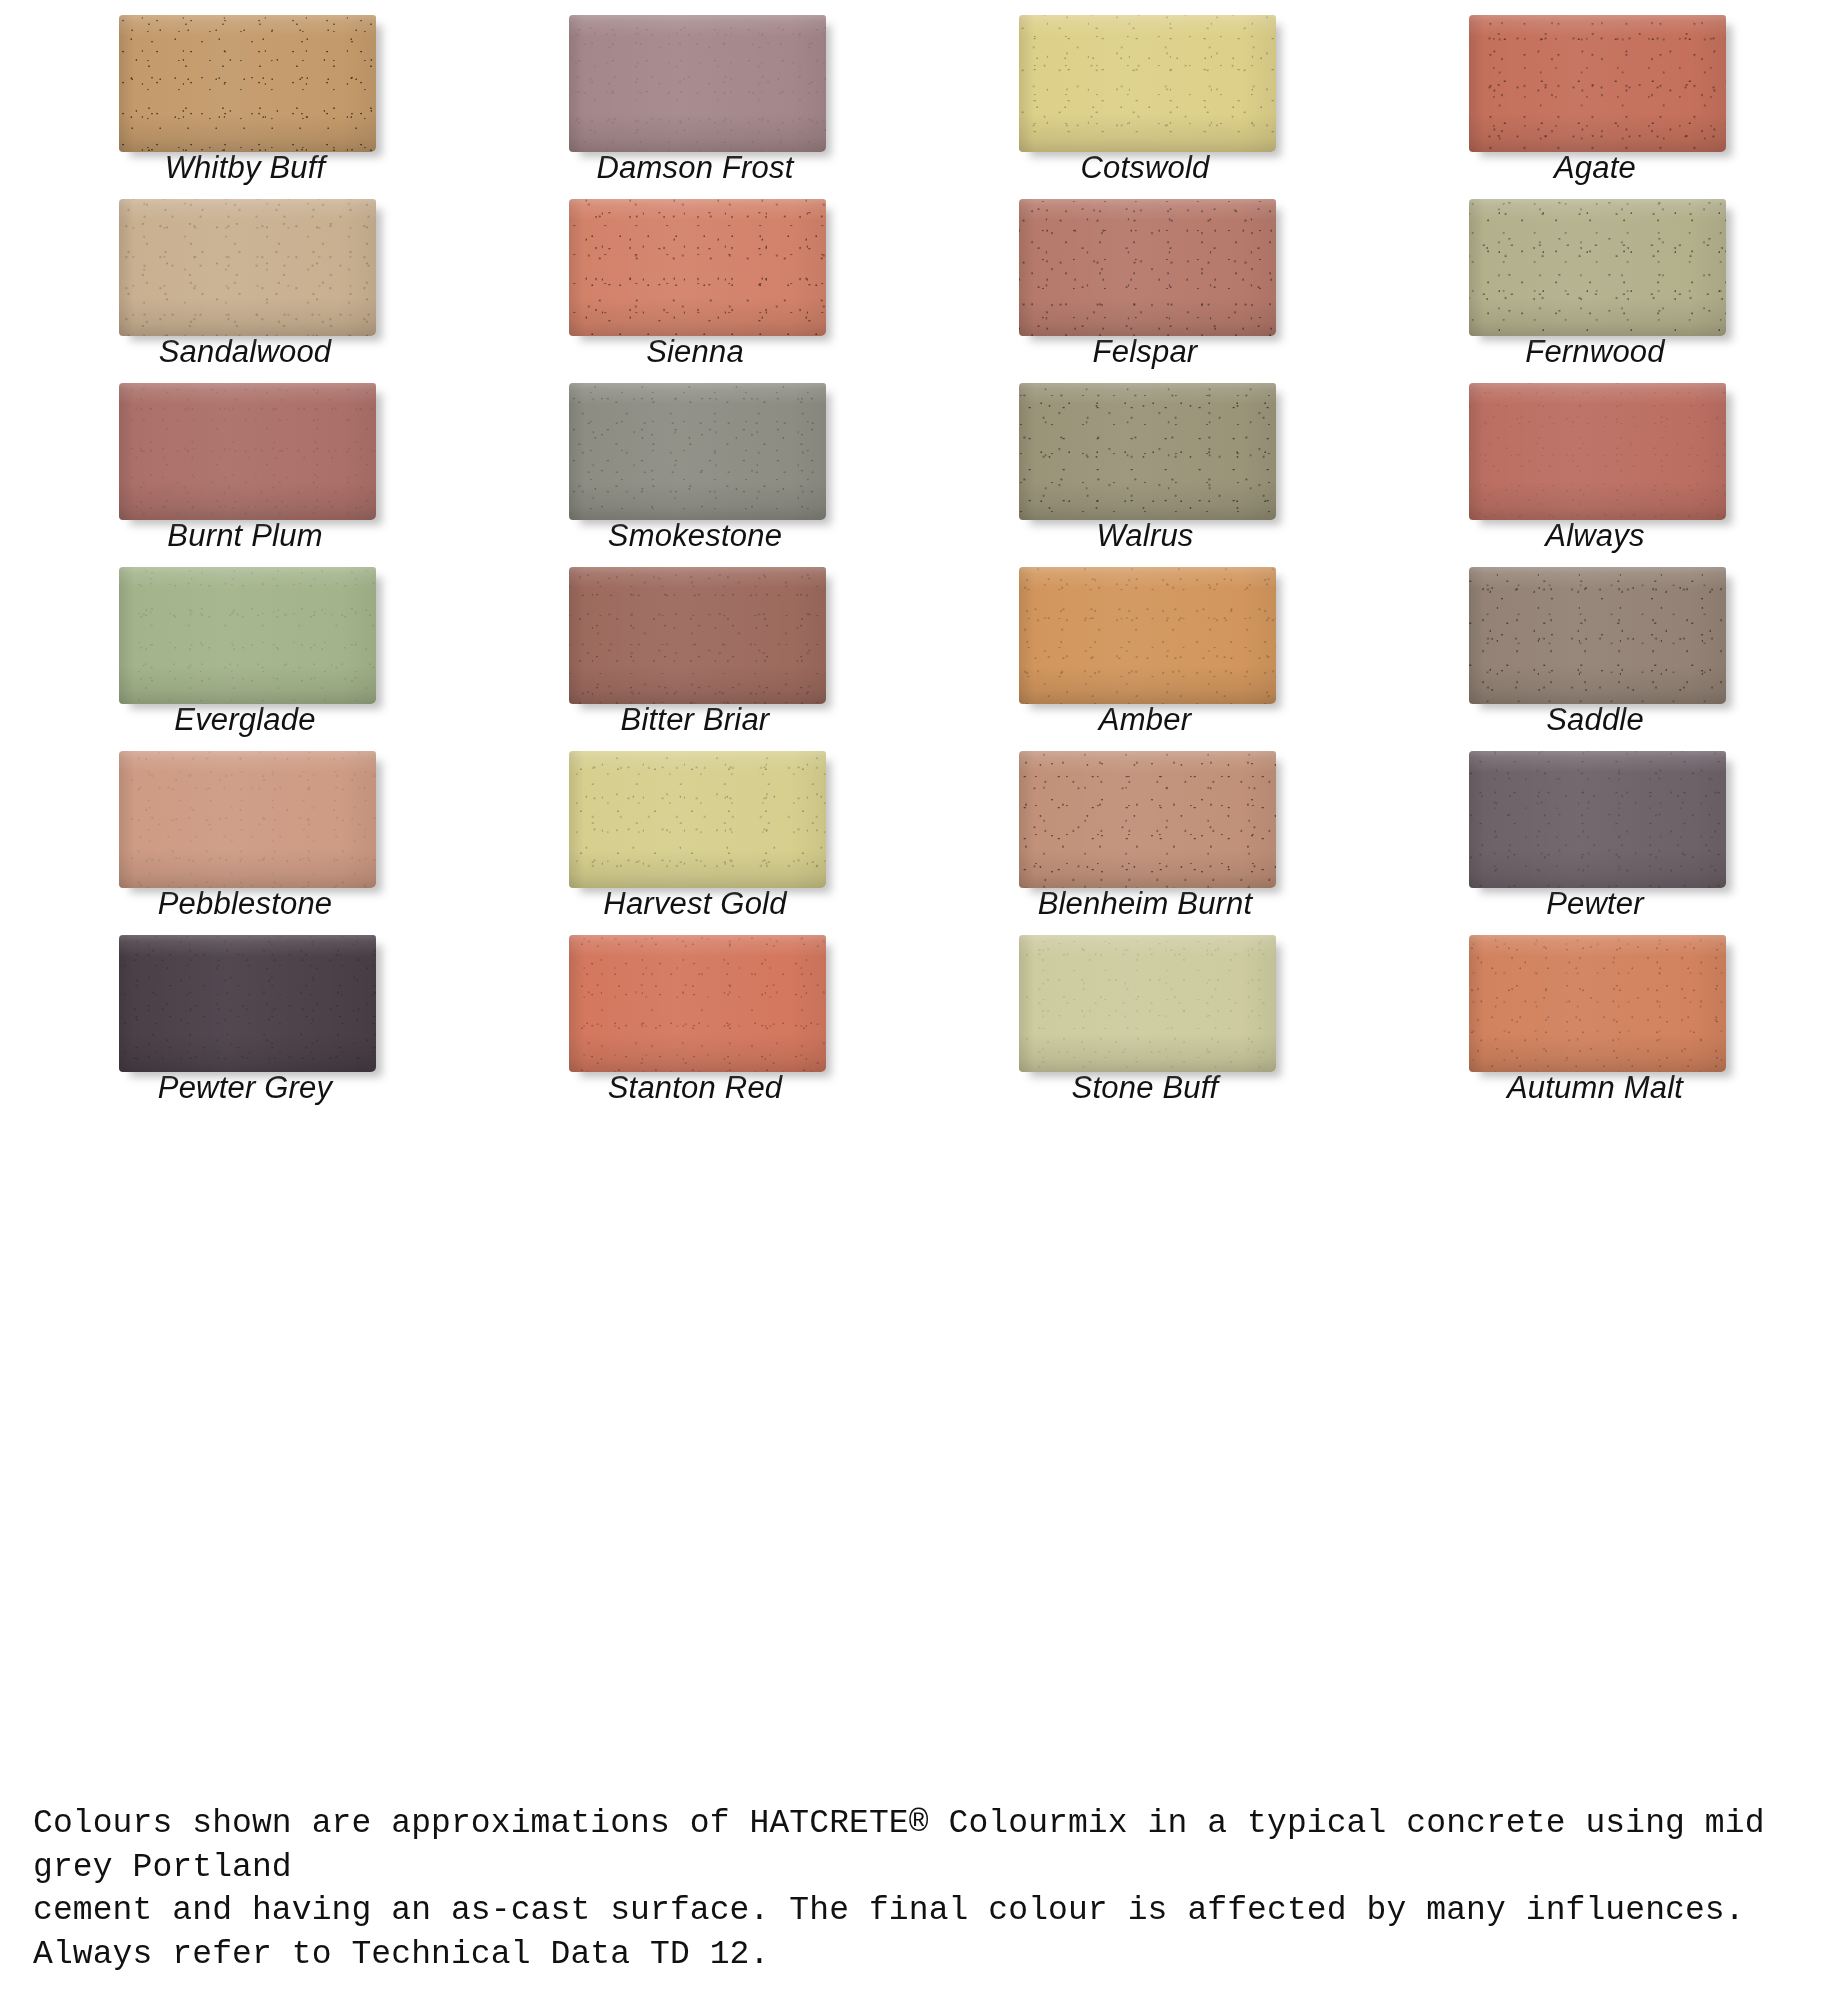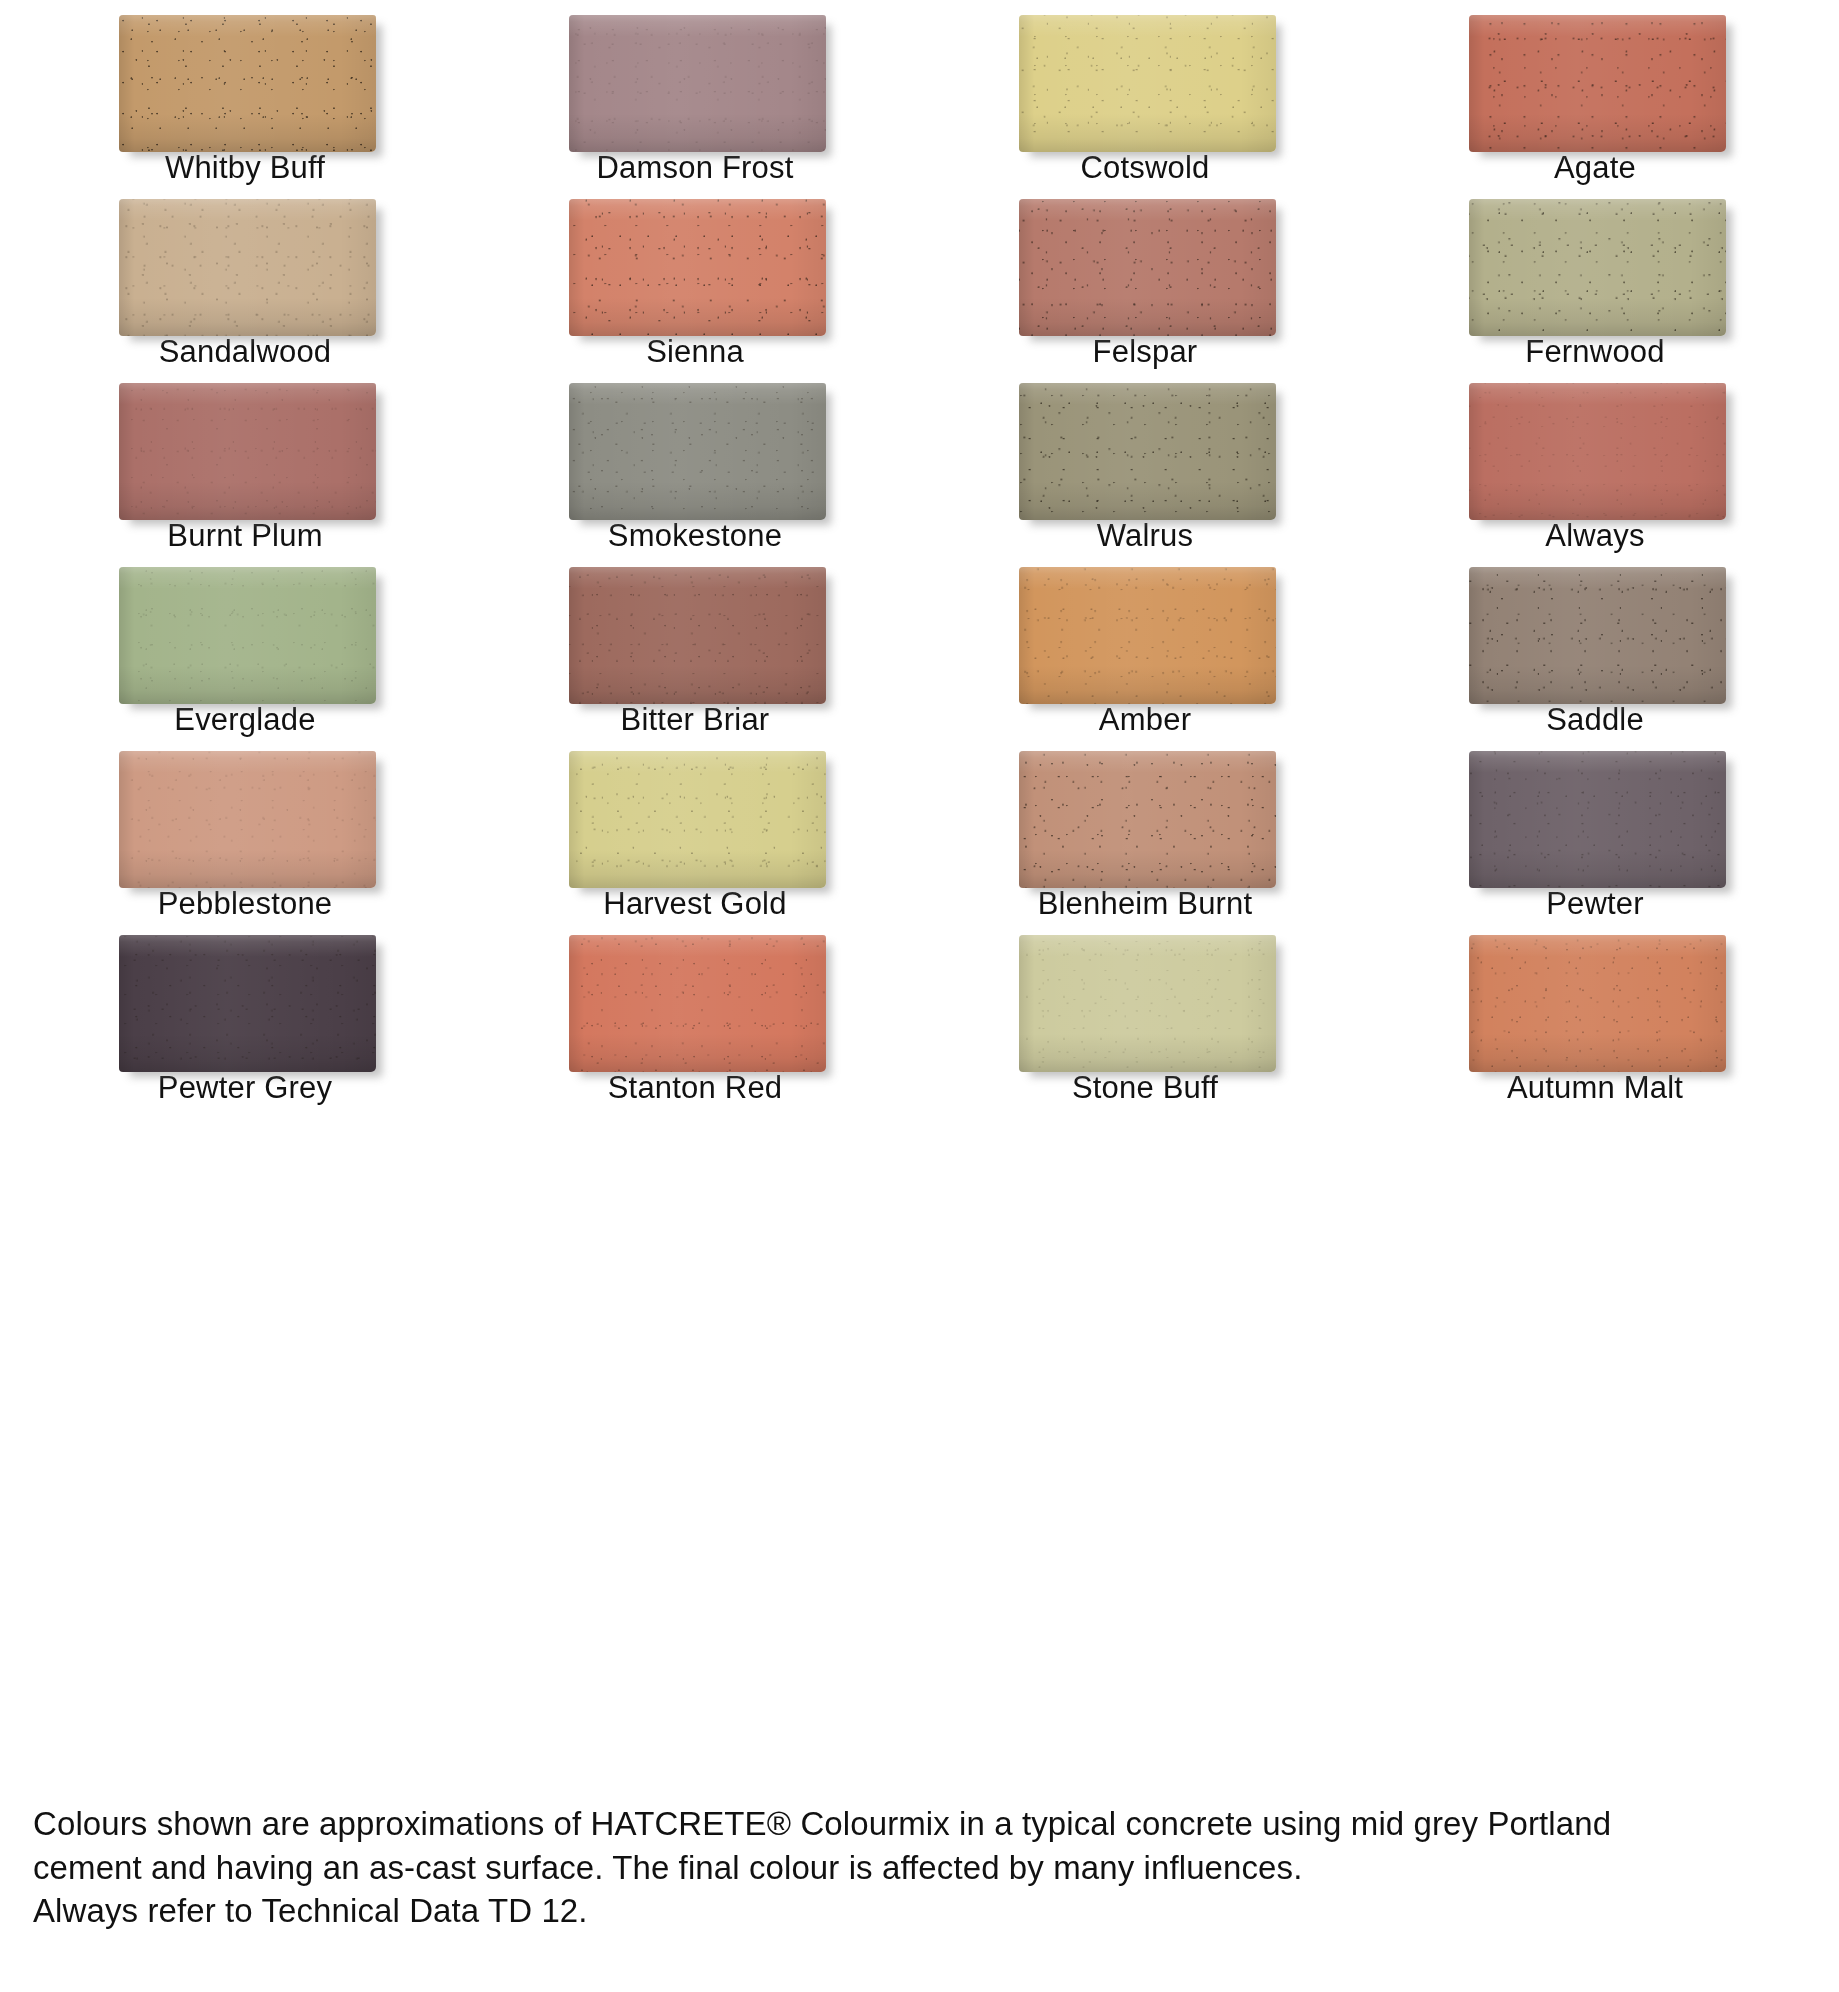--- a/index.html
+++ b/index.html
@@ -107,33 +107,34 @@
   .tile.high-speckle .speckle { opacity: 0.78; }
 
   .label {
     font-size: 31px;
     line-height: 1;
     letter-spacing: 0.2px;
     color: #111111;
     text-align: center;
     font-weight: 400;
     white-space: nowrap;
+    font-style: italic;
   }
 
   .footnote {
     position: absolute;
     left: 33px;
     top: 1802px;
     width: 1736px;
     font-size: 33px;
     line-height: 1.32;
     color: #111111;
     letter-spacing: 0.1px;
   }
-  .footnote p { margin: 0; }
+  .footnote p { margin: 0; font-family: Liberation Mono, monospace; }
 </style>
 </head>
 <body>
 
 <div class="sheet">
 
   <div class="swatch-grid">
       <div class="cell">
         <div class="tile-wrap">
           <div class="tile high-speckle">

